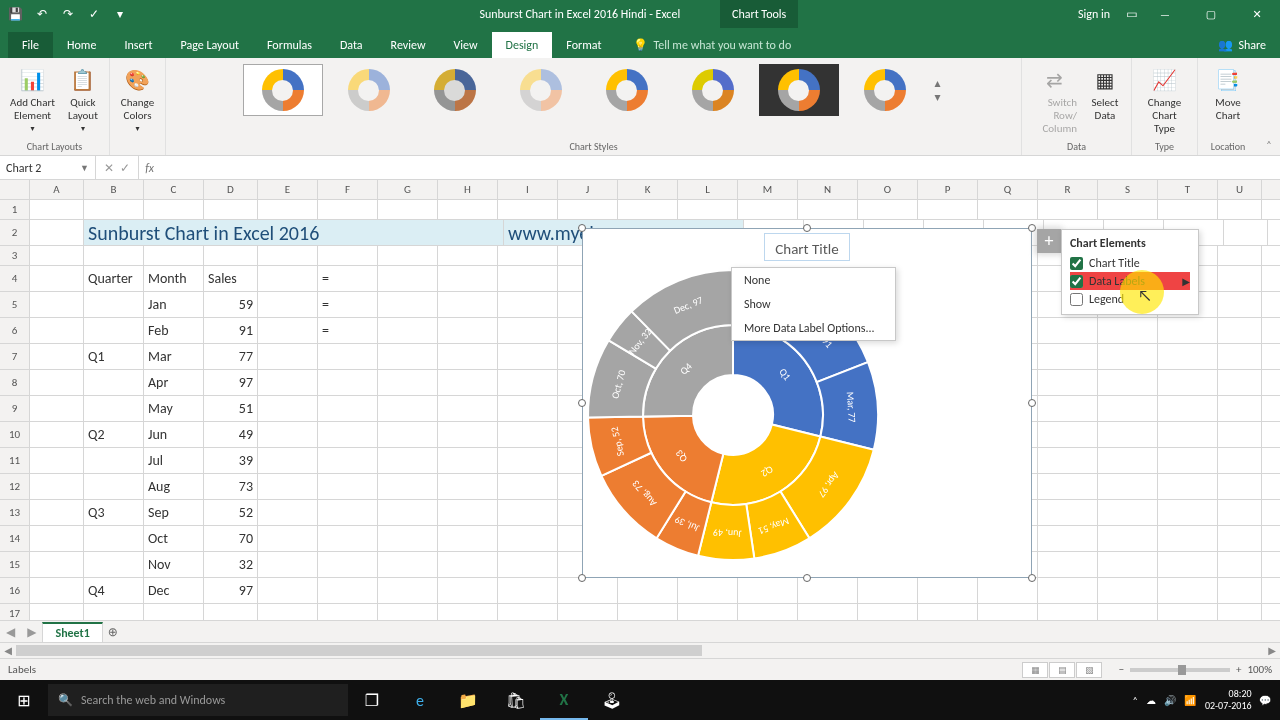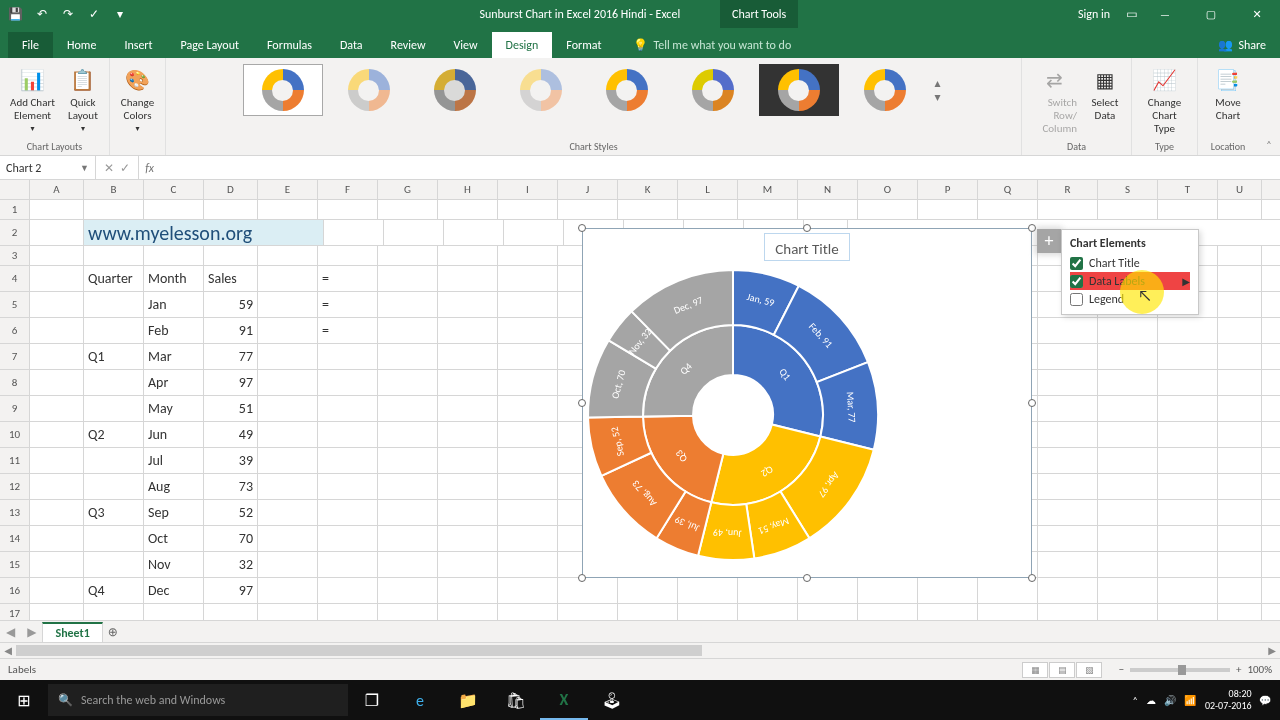--- a/index.html
+++ b/index.html
@@ -309,20 +309,21 @@
         <div class="cell" style="width:60px"></div>
         <div class="cell" style="width:60px"></div>
         <div class="cell" style="width:60px"></div>
         <div class="cell" style="width:60px"></div>
         <div class="cell" style="width:60px"></div>
         <div class="cell" style="width:44px"></div>
       </div>
       <div class="row rowBig" style="height:26px">
         <div class="row-h">2</div>
         <div class="cell" style="width:54px"></div>
+        <div class="cell title-cell" style="width:60px;width:420px">Sunburst Chart in Excel 2016</div>
         <div class="cell title-cell" style="width:60px;width:240px">www.myelesson.org</div>
         <div class="cell" style="width:60px"></div>
         <div class="cell" style="width:60px"></div>
         <div class="cell" style="width:60px"></div>
         <div class="cell" style="width:60px"></div>
         <div class="cell" style="width:60px"></div>
         <div class="cell" style="width:60px"></div>
         <div class="cell" style="width:60px"></div>
         <div class="cell" style="width:60px"></div>
         <div class="cell" style="width:44px"></div>
@@ -729,20 +730,25 @@
         <path d="M5.023393846530183,152.60454760403684 A145,145 0 0 1 25.699149570797985,75.33877457088485 L72.84774800946082,103.65854973365268 A90,90 0 0 0 60.01452031853597,151.61661575422974 Z" fill="#a5a5a5" stroke="#fff" stroke-width="2"></path>
         <text x="36.49360524437465" y="119.62651897493234" text-anchor="middle" dominant-baseline="middle" transform="rotate(284.98094027954255 36.49360524437465 119.62651897493234)">Oct, 70</text>
         <path d="M25.699149570797985,75.33877457088485 A145,145 0 0 1 48.60121168194661,46.35017738736548 L87.06282104396686,85.66562734388202 A90,90 0 0 0 72.84774800946082,103.65854973365268 Z" fill="#a5a5a5" stroke="#fff" stroke-width="2"></path>
         <text x="57.801536520093194" y="77.15980963819294" text-anchor="middle" dominant-baseline="middle" transform="rotate(308.31003811944095 57.801536520093194 77.15980963819294)">Nov, 32</text>
         <path d="M48.60121168194661,46.35017738736548 A145,145 0 0 1 149.99999999999997,5 L149.99999999999997,60 A90,90 0 0 0 87.06282104396686,85.66562734388202 Z" fill="#a5a5a5" stroke="#fff" stroke-width="2"></path>
         <text x="105.63121295346923" y="41.198985592874166" text-anchor="middle" dominant-baseline="middle" transform="rotate(337.8144853875476 105.63121295346923 41.198985592874166)">Dec, 97</text>
       </svg>
     <div class="plus-btn">+</div>
 
     
+    <div class="label-sub">
+      <div class="subitem">None</div>
+      <div class="subitem">Show</div>
+      <div class="subitem">More Data Label Options...</div>
+    </div>
 
     
     <div class="elem-fly">
       <div class="fly-title">Chart Elements</div>
       <label>
         <input type="checkbox" checked="" style="">
         <span>Chart Title</span>
       </label>
       <label class="hl">
         <input type="checkbox" checked="" style="">

